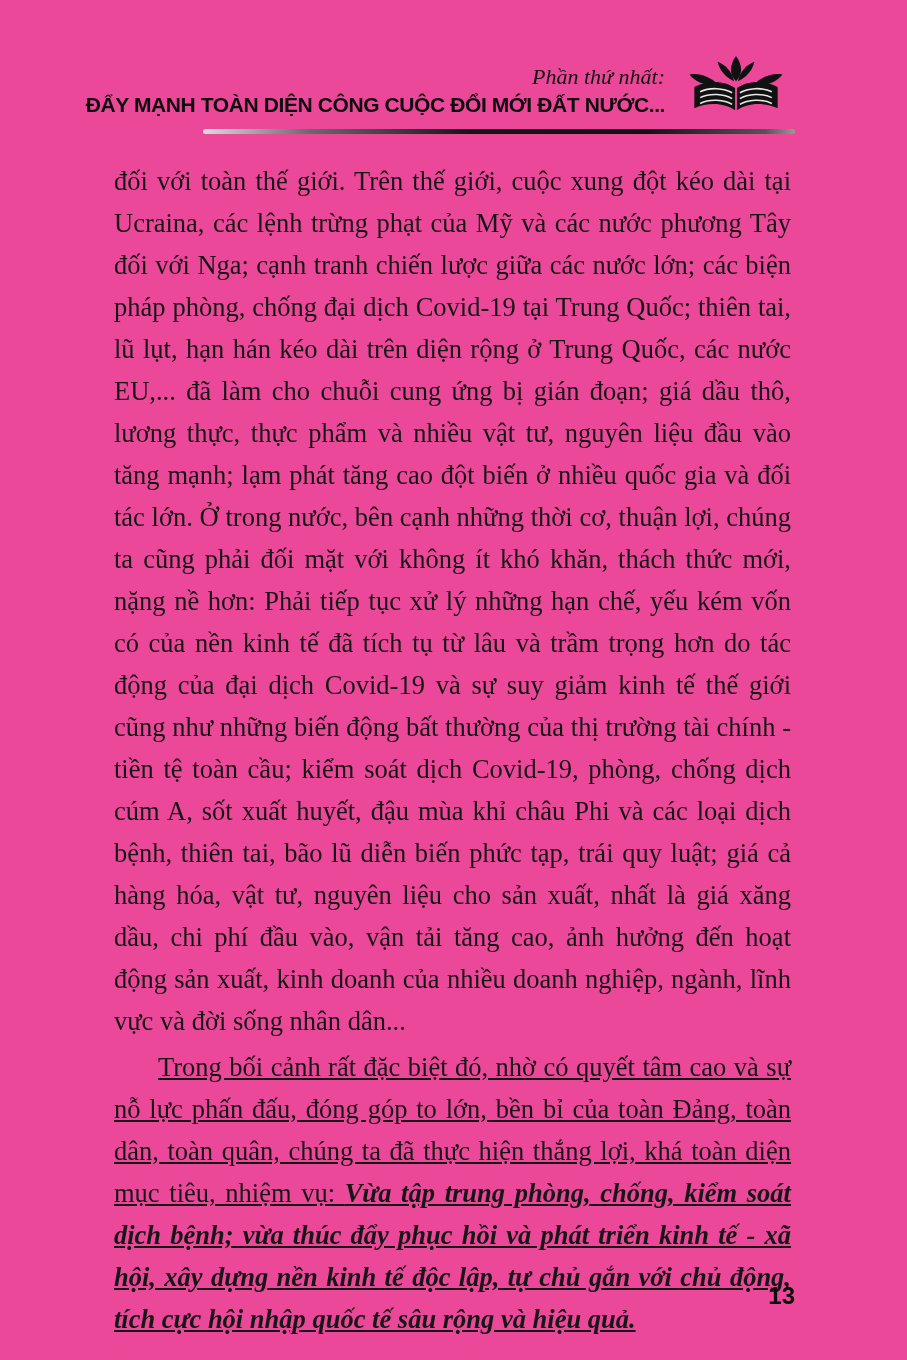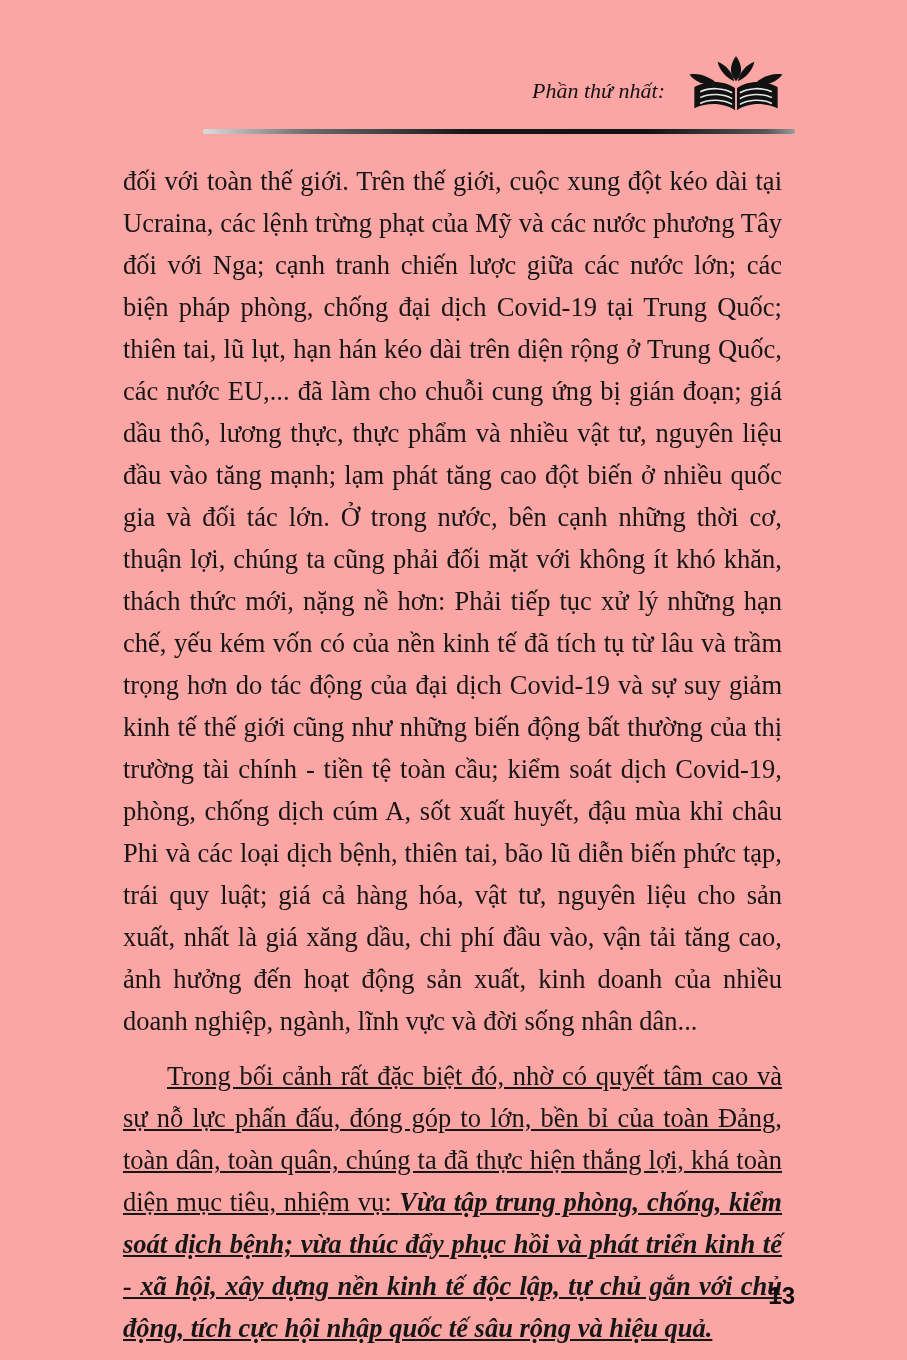--- a/index.html
+++ b/index.html
@@ -9,21 +9,21 @@
     height: 1360px;
     font-family: "Liberation Serif", "DejaVu Serif", serif;
     color: #151515;
     position: relative;
     overflow: hidden;
   }
   .page {
     position: relative;
     width: 907px;
     height: 1360px;
-    background: #fca5a5;
+    background: #ec4899;
     padding: 60px 112px 0 110px;
   }
   .header {
     display: flex;
     justify-content: flex-end;
     align-items: center;
     gap: 12px;
     min-height: 62px;
   }
   .header-text { text-align: right; }
@@ -51,21 +51,21 @@
     border-radius: 3px;
     background: linear-gradient(to right, #dcdcdc, #6a6a6a 18%, #151515 45%, #111 75%, #555 95%, #9a9a9a);
   }
   .body-text {
     margin-top: 26px;
     font-size: 26.5px;
     line-height: 42px;
     text-align: justify;
     color: #161616;
   }
-  .body-text p { margin: 13px; }
+  .body-text p { margin: 4px; }
   .body-text p.indent { text-indent: 44px; text-decoration: underline; }
   .italic-bold {
     font-style: italic;
     font-weight: 600;
   }
   .page-number {
     position: absolute;
     right: 112px;
     bottom: 50px;
     font-family: "Liberation Sans", "DejaVu Sans", sans-serif;
@@ -75,20 +75,21 @@
   }
 </style>
 </head>
 <body>
 
 <div class="page">
 
   <header class="header">
     <div class="header-text">
       <div class="part-label">Phần thứ nhất:</div>
+      <div class="header-title">ĐẨY MẠNH TOÀN DIỆN CÔNG CUỘC ĐỔI MỚI ĐẤT NƯỚC...</div>
     </div>
     <div class="logo">
       <svg viewBox="0 0 120 64" width="118" height="62" aria-hidden="true">
         <g fill="#111">
           <path d="M60 1 C53 11 53 20 60 27 C67 20 67 11 60 1Z"></path>
           <path d="M41 7 C43 16 50 24 58 27 C56 17 49 10 41 7Z"></path>
           <path d="M79 7 C77 16 70 24 62 27 C64 17 71 10 79 7Z"></path>
           <path d="M12 20 C23 18 34 23 41 30 C30 32 19 29 12 20Z"></path>
           <path d="M108 20 C97 18 86 23 79 30 C90 32 101 29 108 20Z"></path>
           <path d="M17 33 C32 25 49 27 59 34 L59 57 C49 50 32 48 17 55Z"></path>

